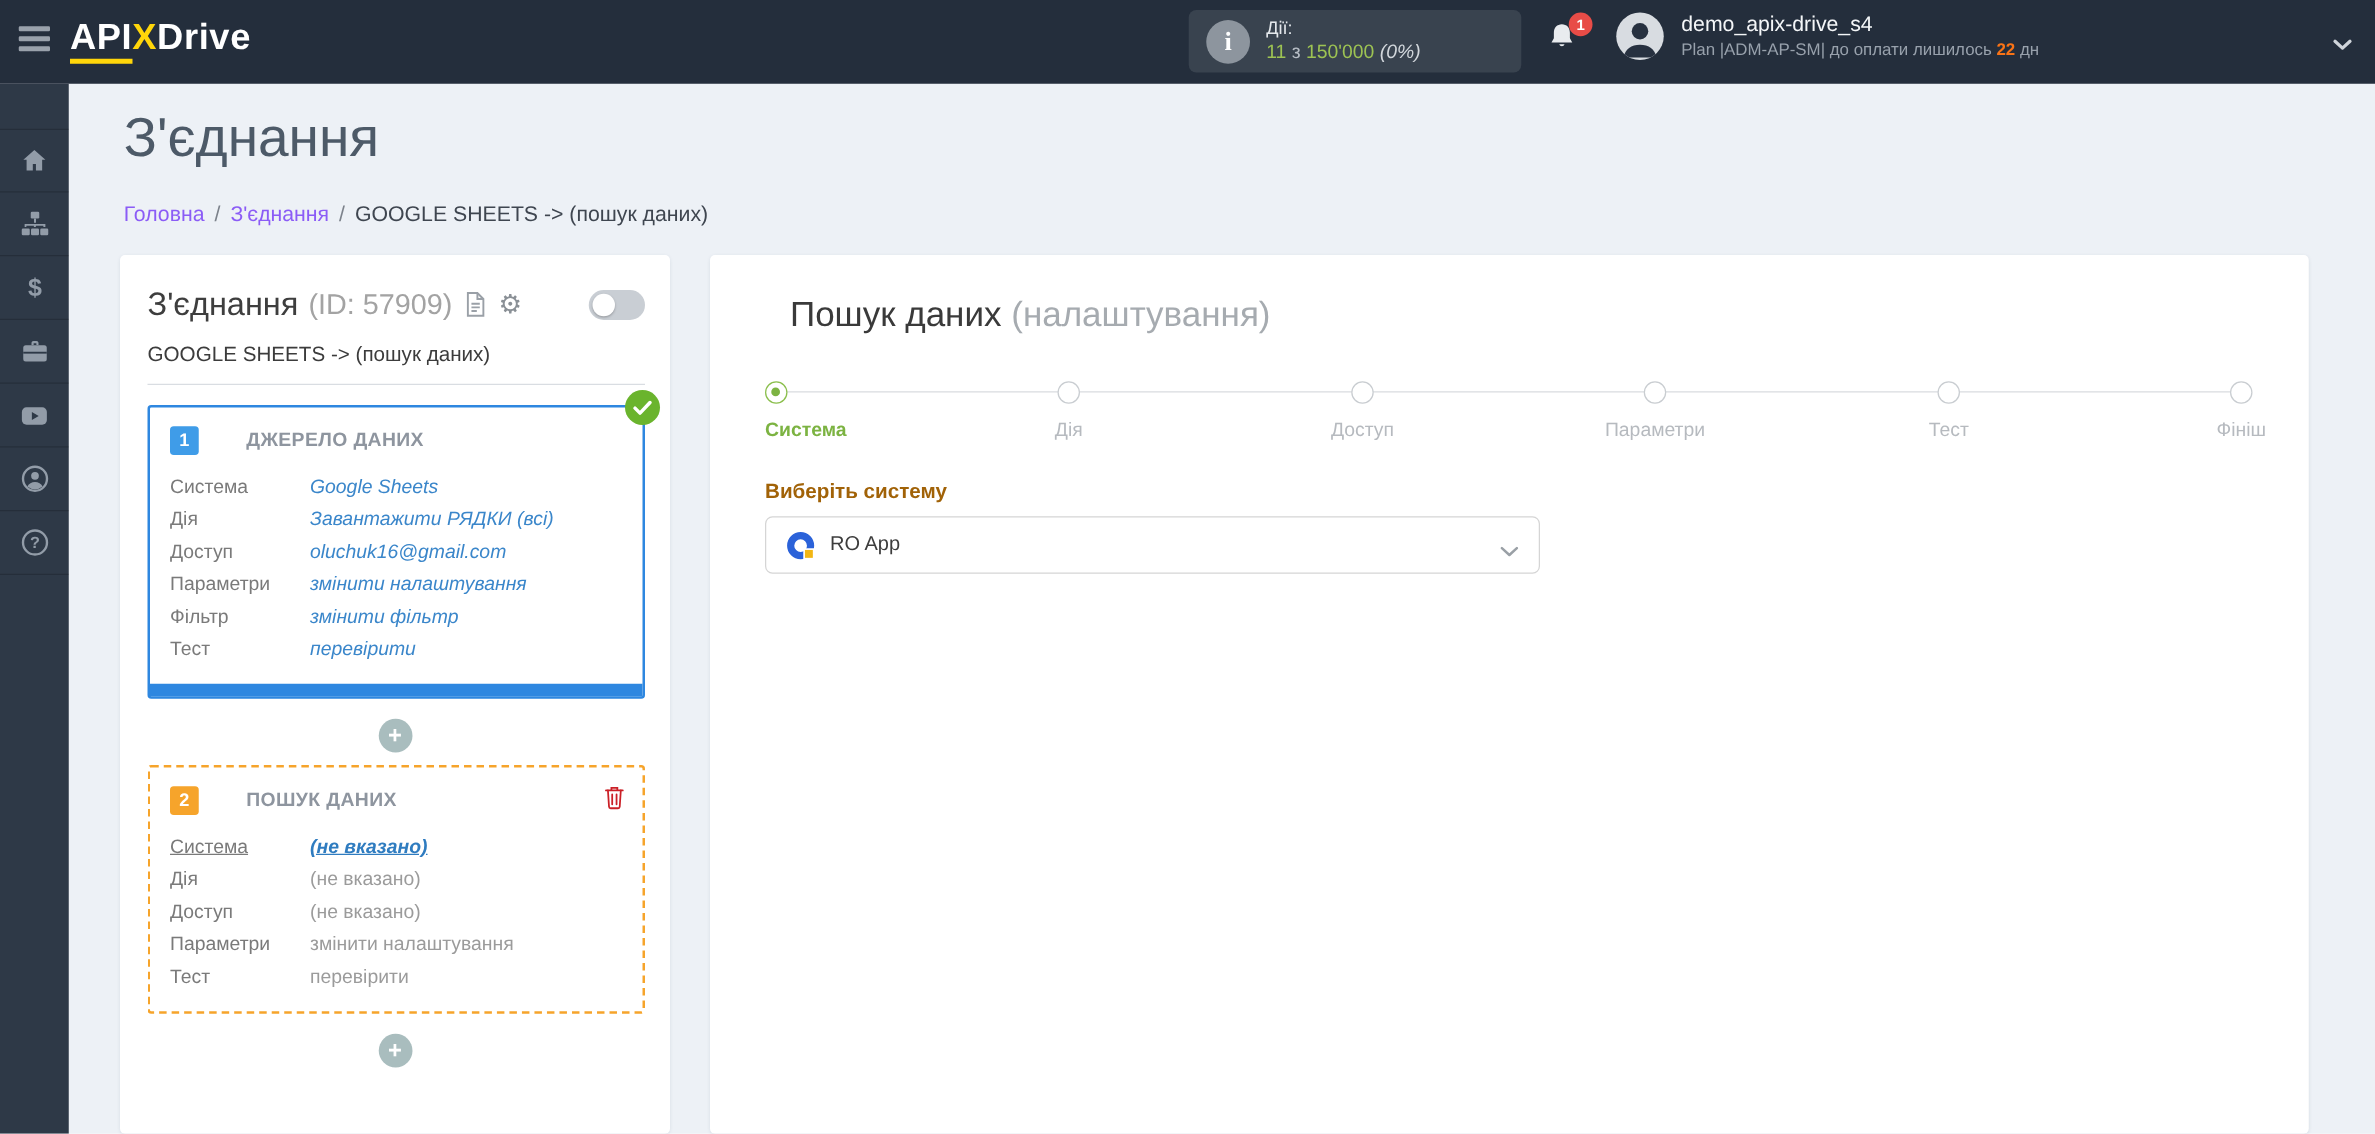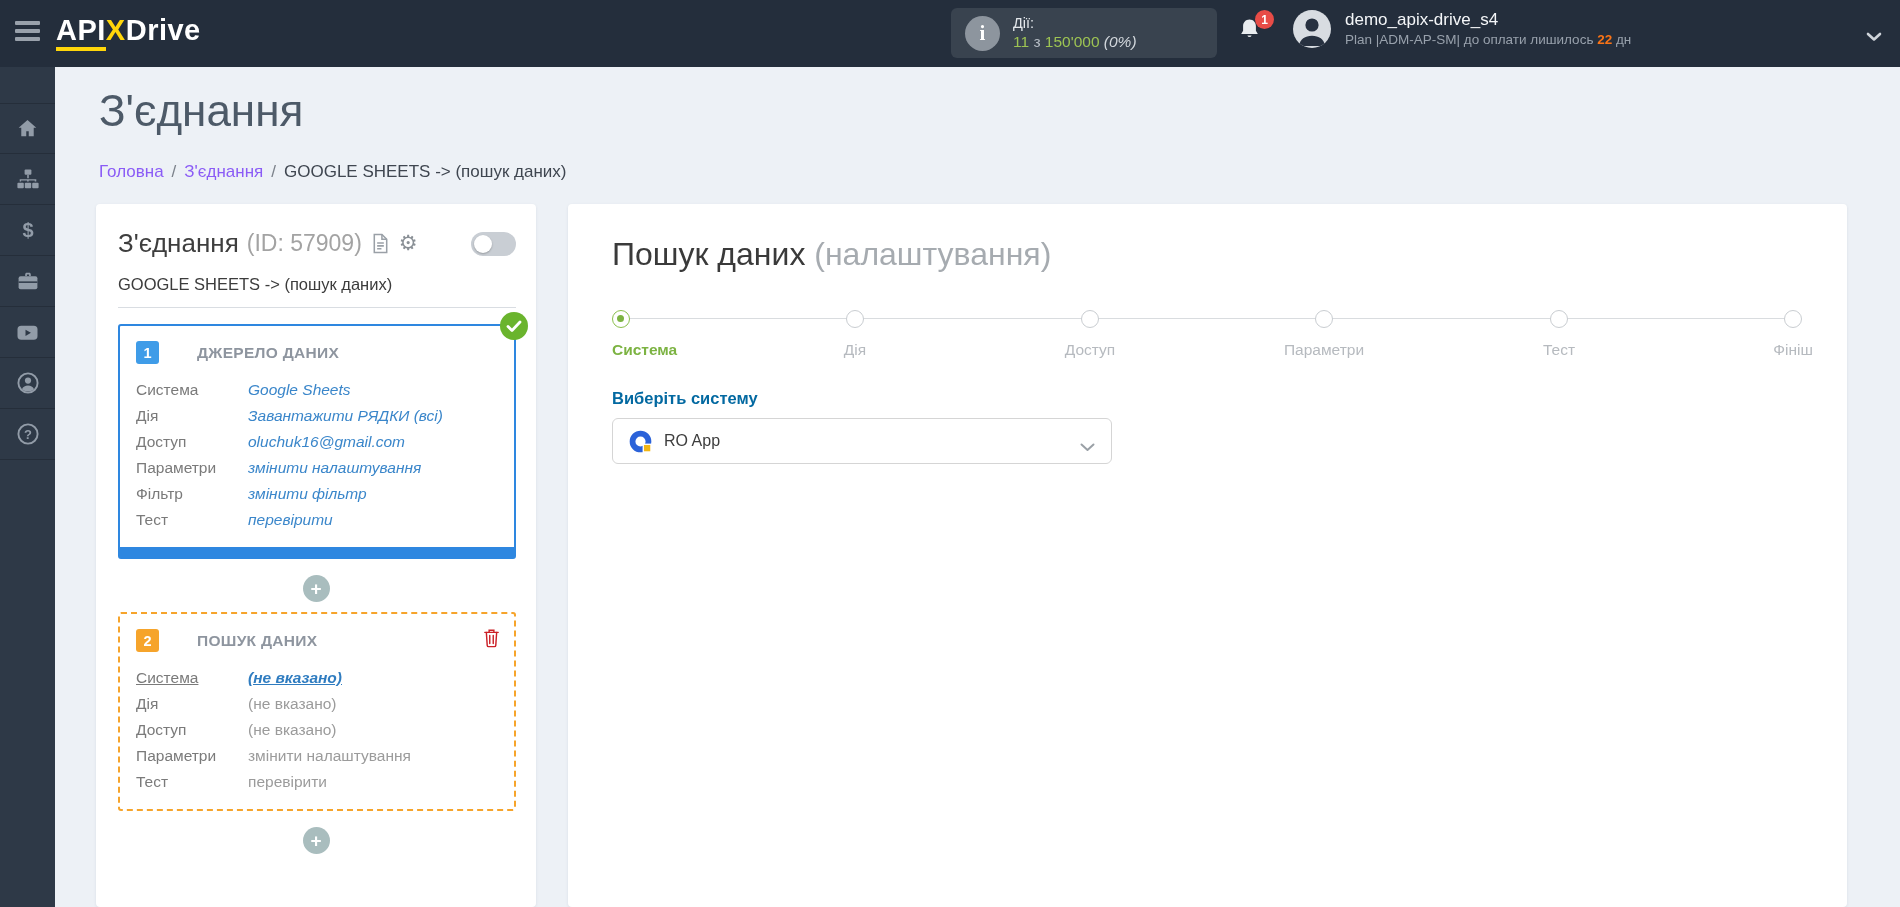--- a/index.html
+++ b/index.html
@@ -71,36 +71,36 @@
   .row-label.u { text-decoration:underline; }
   .row-val a { color:#3a86ca; text-decoration:none; cursor:pointer;font-style:italic; }
   .row-val .muted { color:#9b9b9b; }
   .row-val .strong-link { color:#2f7cc0; font-weight:bold; text-decoration:underline; cursor:pointer; }
   .check-badge { position:absolute; top:-14px; right:-14px; width:28px; height:28px; border-radius:50%; background:#6ab42d; display:flex; align-items:center; justify-content:center; }
   .trash-btn { position:absolute; top:13px; right:13px; cursor:pointer; }
   .plus-row { display:flex; justify-content:center; margin:16px 0 10px 0; }
   .plus-btn { width:27px; height:27px; border-radius:50%; background:#a9bdbe; color:#ffffff; font-size:19px; font-weight:bold; display:flex; align-items:center; justify-content:center; cursor:pointer; }
 
   
-  .panel-title { margin:32px 0 0 44px; font-size:32px; }
+  .panel-title { margin:32px 0 0 64px; font-size:28px; }
   .panel-title .main { color:#3a3a3a; }
   .panel-title .suffix { color:#a6abb0; }
 
   .stepper { position:relative; margin:37px 0 0 44px; width:1190px; height:66px; }
   .stepper .track { position:absolute; left:9px; right:9px; top:8px; border-top:1.5px solid #d9dcdf; }
   .step { position:absolute; top:0; width:18px; cursor:pointer; }
   .step .circle { width:18px; height:18px; border-radius:50%; border:1.5px solid #c9cdd1; background:#ffffff; position:relative; }
   .step.active .circle { border-color:#8bbf4d; }
   .step.active .circle::after { content:""; position:absolute; left:4px; top:4px; width:7px; height:7px; border-radius:50%; background:#7cb342; }
   .step .lbl { position:absolute; top:31px; left:50%; transform:translateX(-50%); white-space:nowrap; font-size:15.5px; color:#b6babf; }
   .step.first .lbl { left:0; transform:none; }
   .step.active .lbl { color:#7cb342; font-weight:bold; }
 
-  .form-label { margin:13px 0 0 44px; font-size:16.5px; font-weight:bold; color:#0369a1; }
-  .select-box { position:relative; margin:10px 0 0 44px; width:500px; height:46px; background:#fff; border:1px solid #d5d5d5; border-radius:6px; display:flex; align-items:center; padding:0 16px; cursor:pointer; }
+  .form-label { margin:13px 0 0 44px; font-size:16.5px; font-weight:bold; color:#a16207; }
+  .select-box { position:relative; margin:10px 0 0 44px; width:620px; height:46px; background:#fff; border:1px solid #d5d5d5; border-radius:6px; display:flex; align-items:center; padding:0 16px; cursor:pointer; }
   .select-text { margin-left:12px; font-size:16px; color:#3d3d3d; }
   .select-chevron { position:absolute; right:16px; top:19px; }
   .continue-btn { margin:30px 0 0 44px; height:44px; padding:0 55px; border:none; border-radius:22px; background:#8fc152; color:#ffffff; font-size:17.5px; font-family:"Liberation Sans", sans-serif; cursor:pointer; }
 </style>
 </head>
 <body>
 
 <div class="header">
   <div class="hamburger">
       <i></i>

